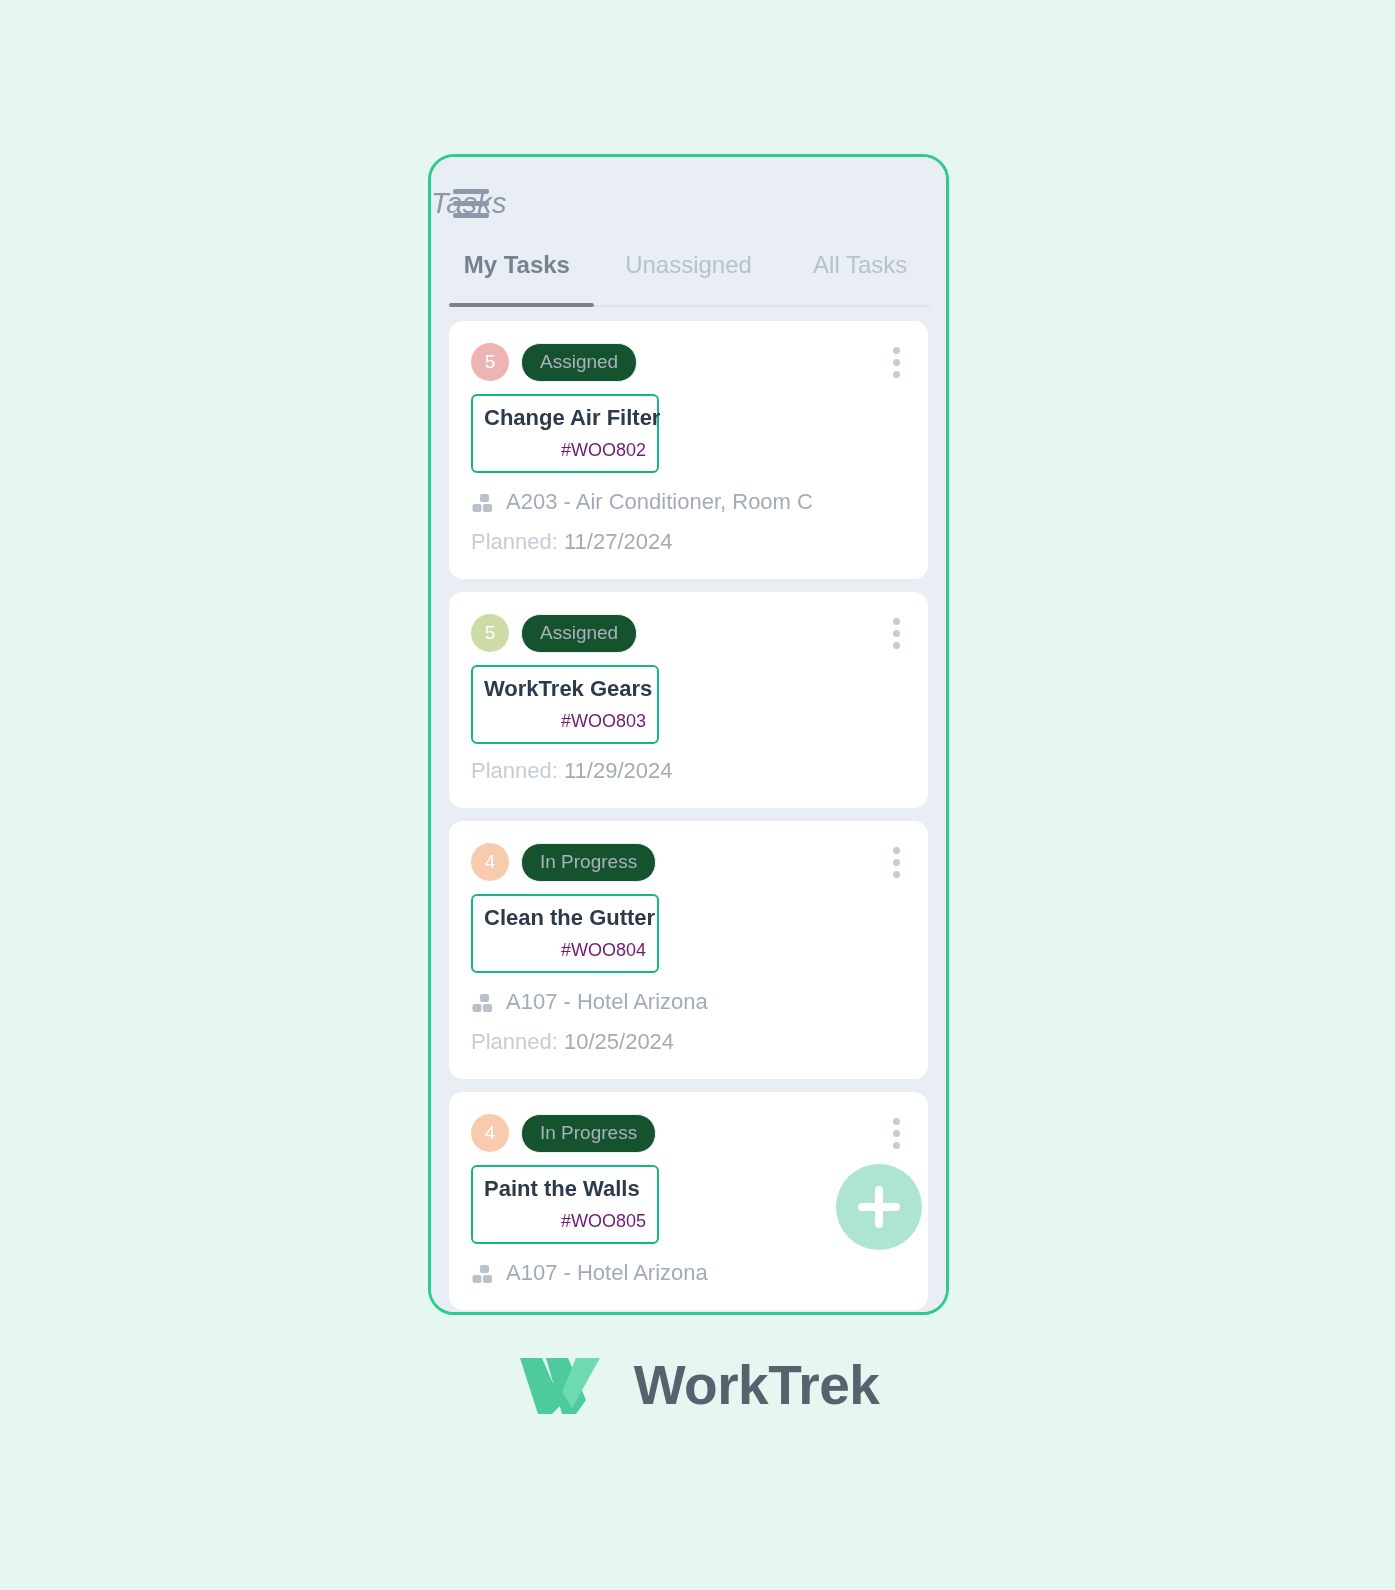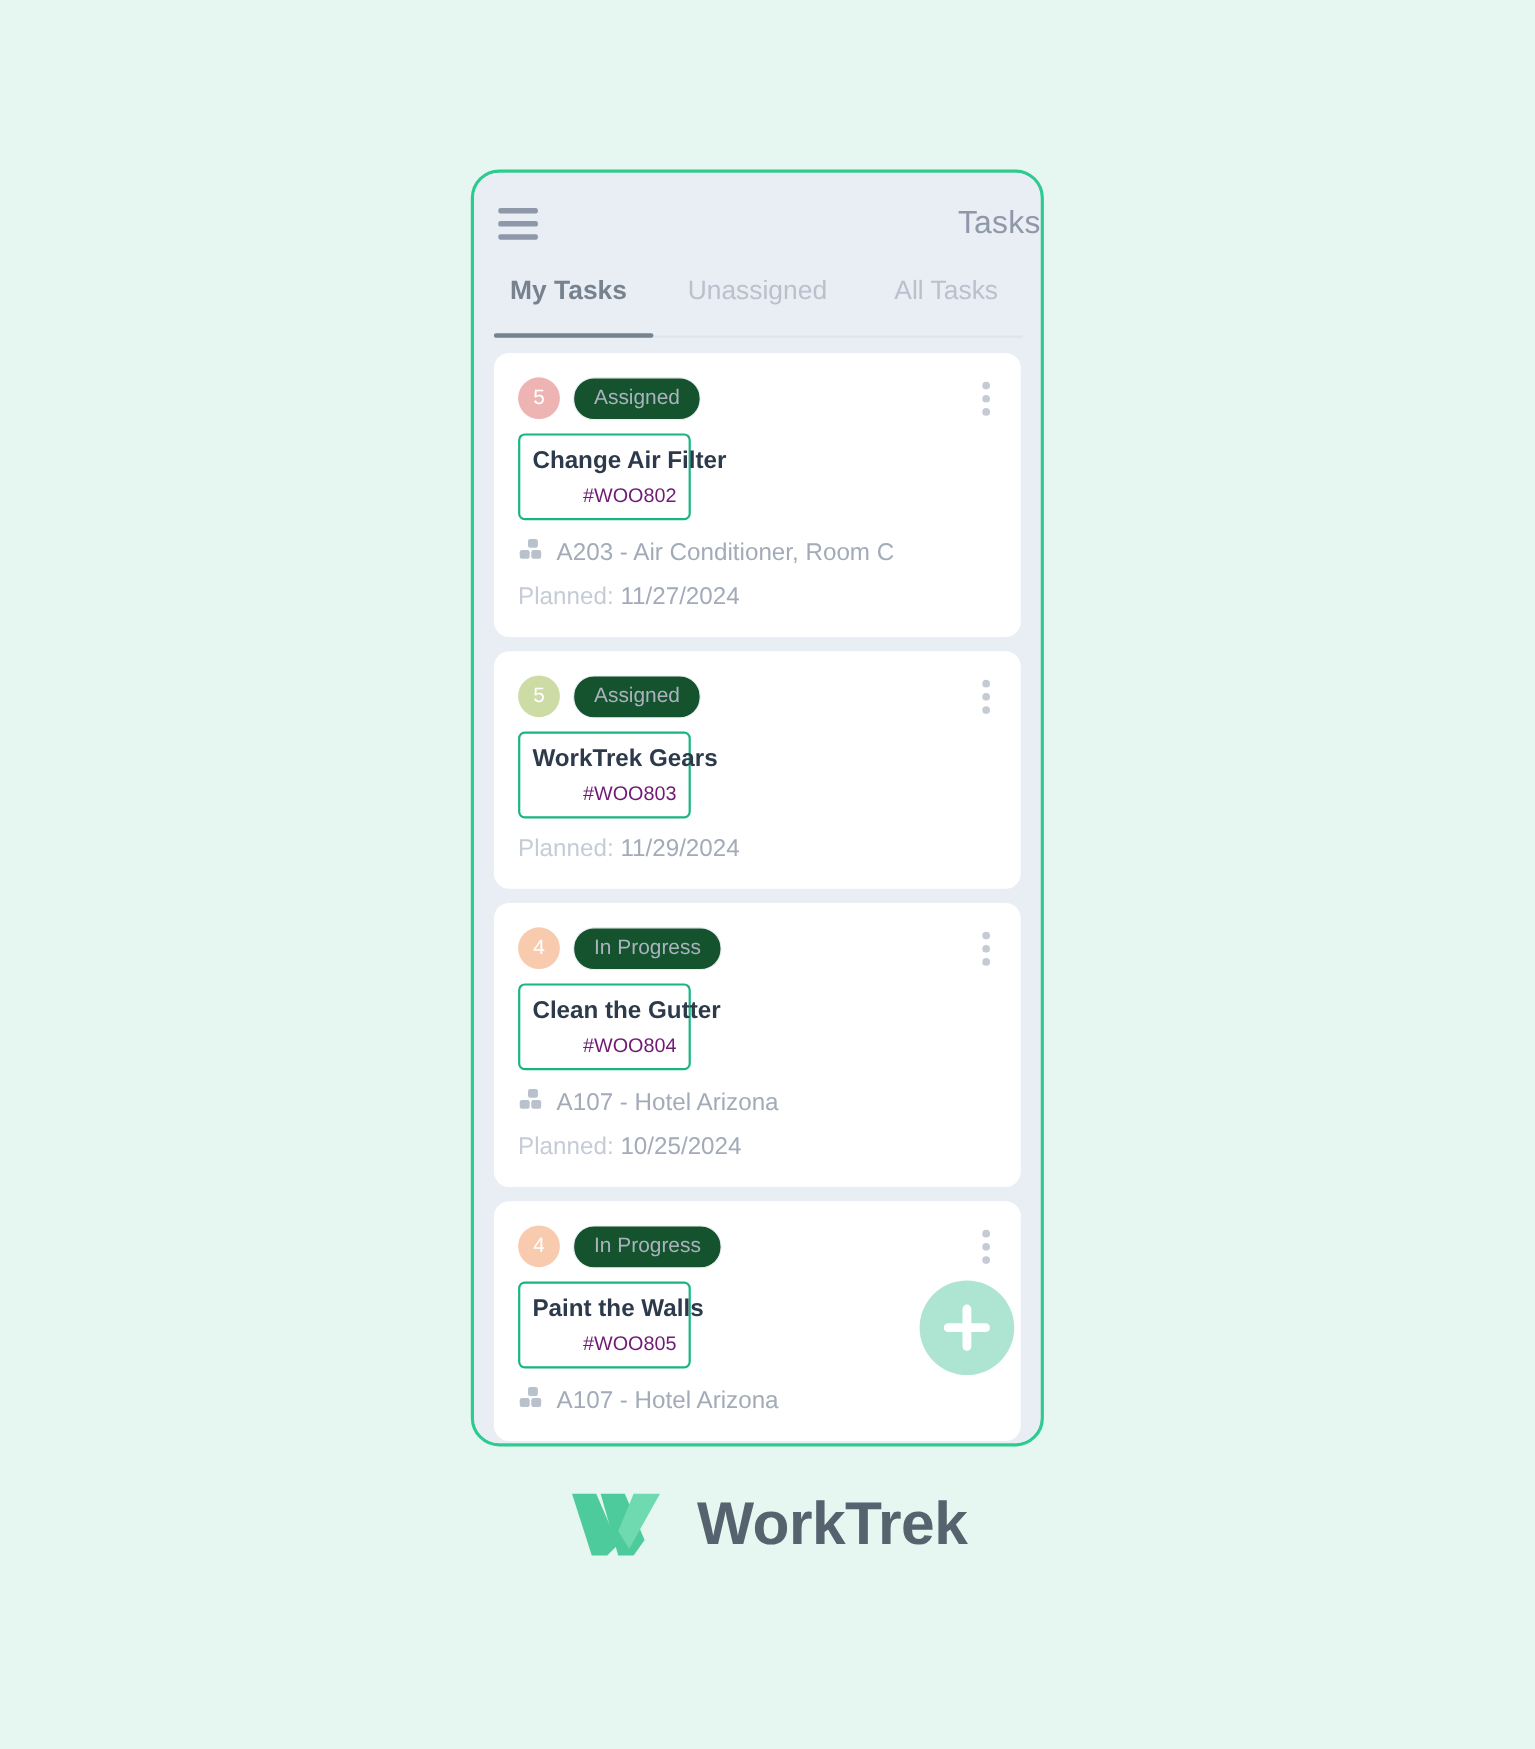--- a/index.html
+++ b/index.html
@@ -64,26 +64,27 @@
     width: 36px;
     height: 5px;
     border-radius: 2px;
     background: #8e98a9;
   }
 
   .app-title {
     position: absolute;
     left: 0;
     right: 0;
-    text-align: right;
+    text-align: left;
     font-size: 29px;
     color: #8e98a9;
     font-weight: 400;
     letter-spacing: .2px;
     pointer-events: none;
+    font-style: italic;
   }
 
   
   .tabs {
     display: flex;
     height: 58px;
     position: relative;
   }
   .tab {
     flex: 1;
@@ -184,40 +185,40 @@
     height: 7px;
     border-radius: 50%;
     background: #c4cbd5;
   }
 
   .title-box {
     margin-top: 12px;
     border: 2px solid #17b583;
     border-radius: 6px;
     padding: 9px 11px 10px 11px;
-    width: 157px;
+    width: 188px;
   }
   .task-title {
     font-size: 22px;
     font-weight: 700;
     color: #2c3a4b;
     line-height: 1.15;
     white-space: nowrap;
   }
   .task-code {
     font-size: 18px;
     color: #701a75;
     margin-top: 10px;
     line-height: 1.15;
     text-align: right;
   }
 
   .asset-row {
     display: flex;
-    align-items: flex-start;
+    align-items: flex-end;
     gap: 11px;
     margin-top: 16px;
   }
   .asset-icon { flex: none; display: block; }
   .asset-text {
     font-size: 22px;
     color: #a3abb8;
     white-space: nowrap;
   }
 

